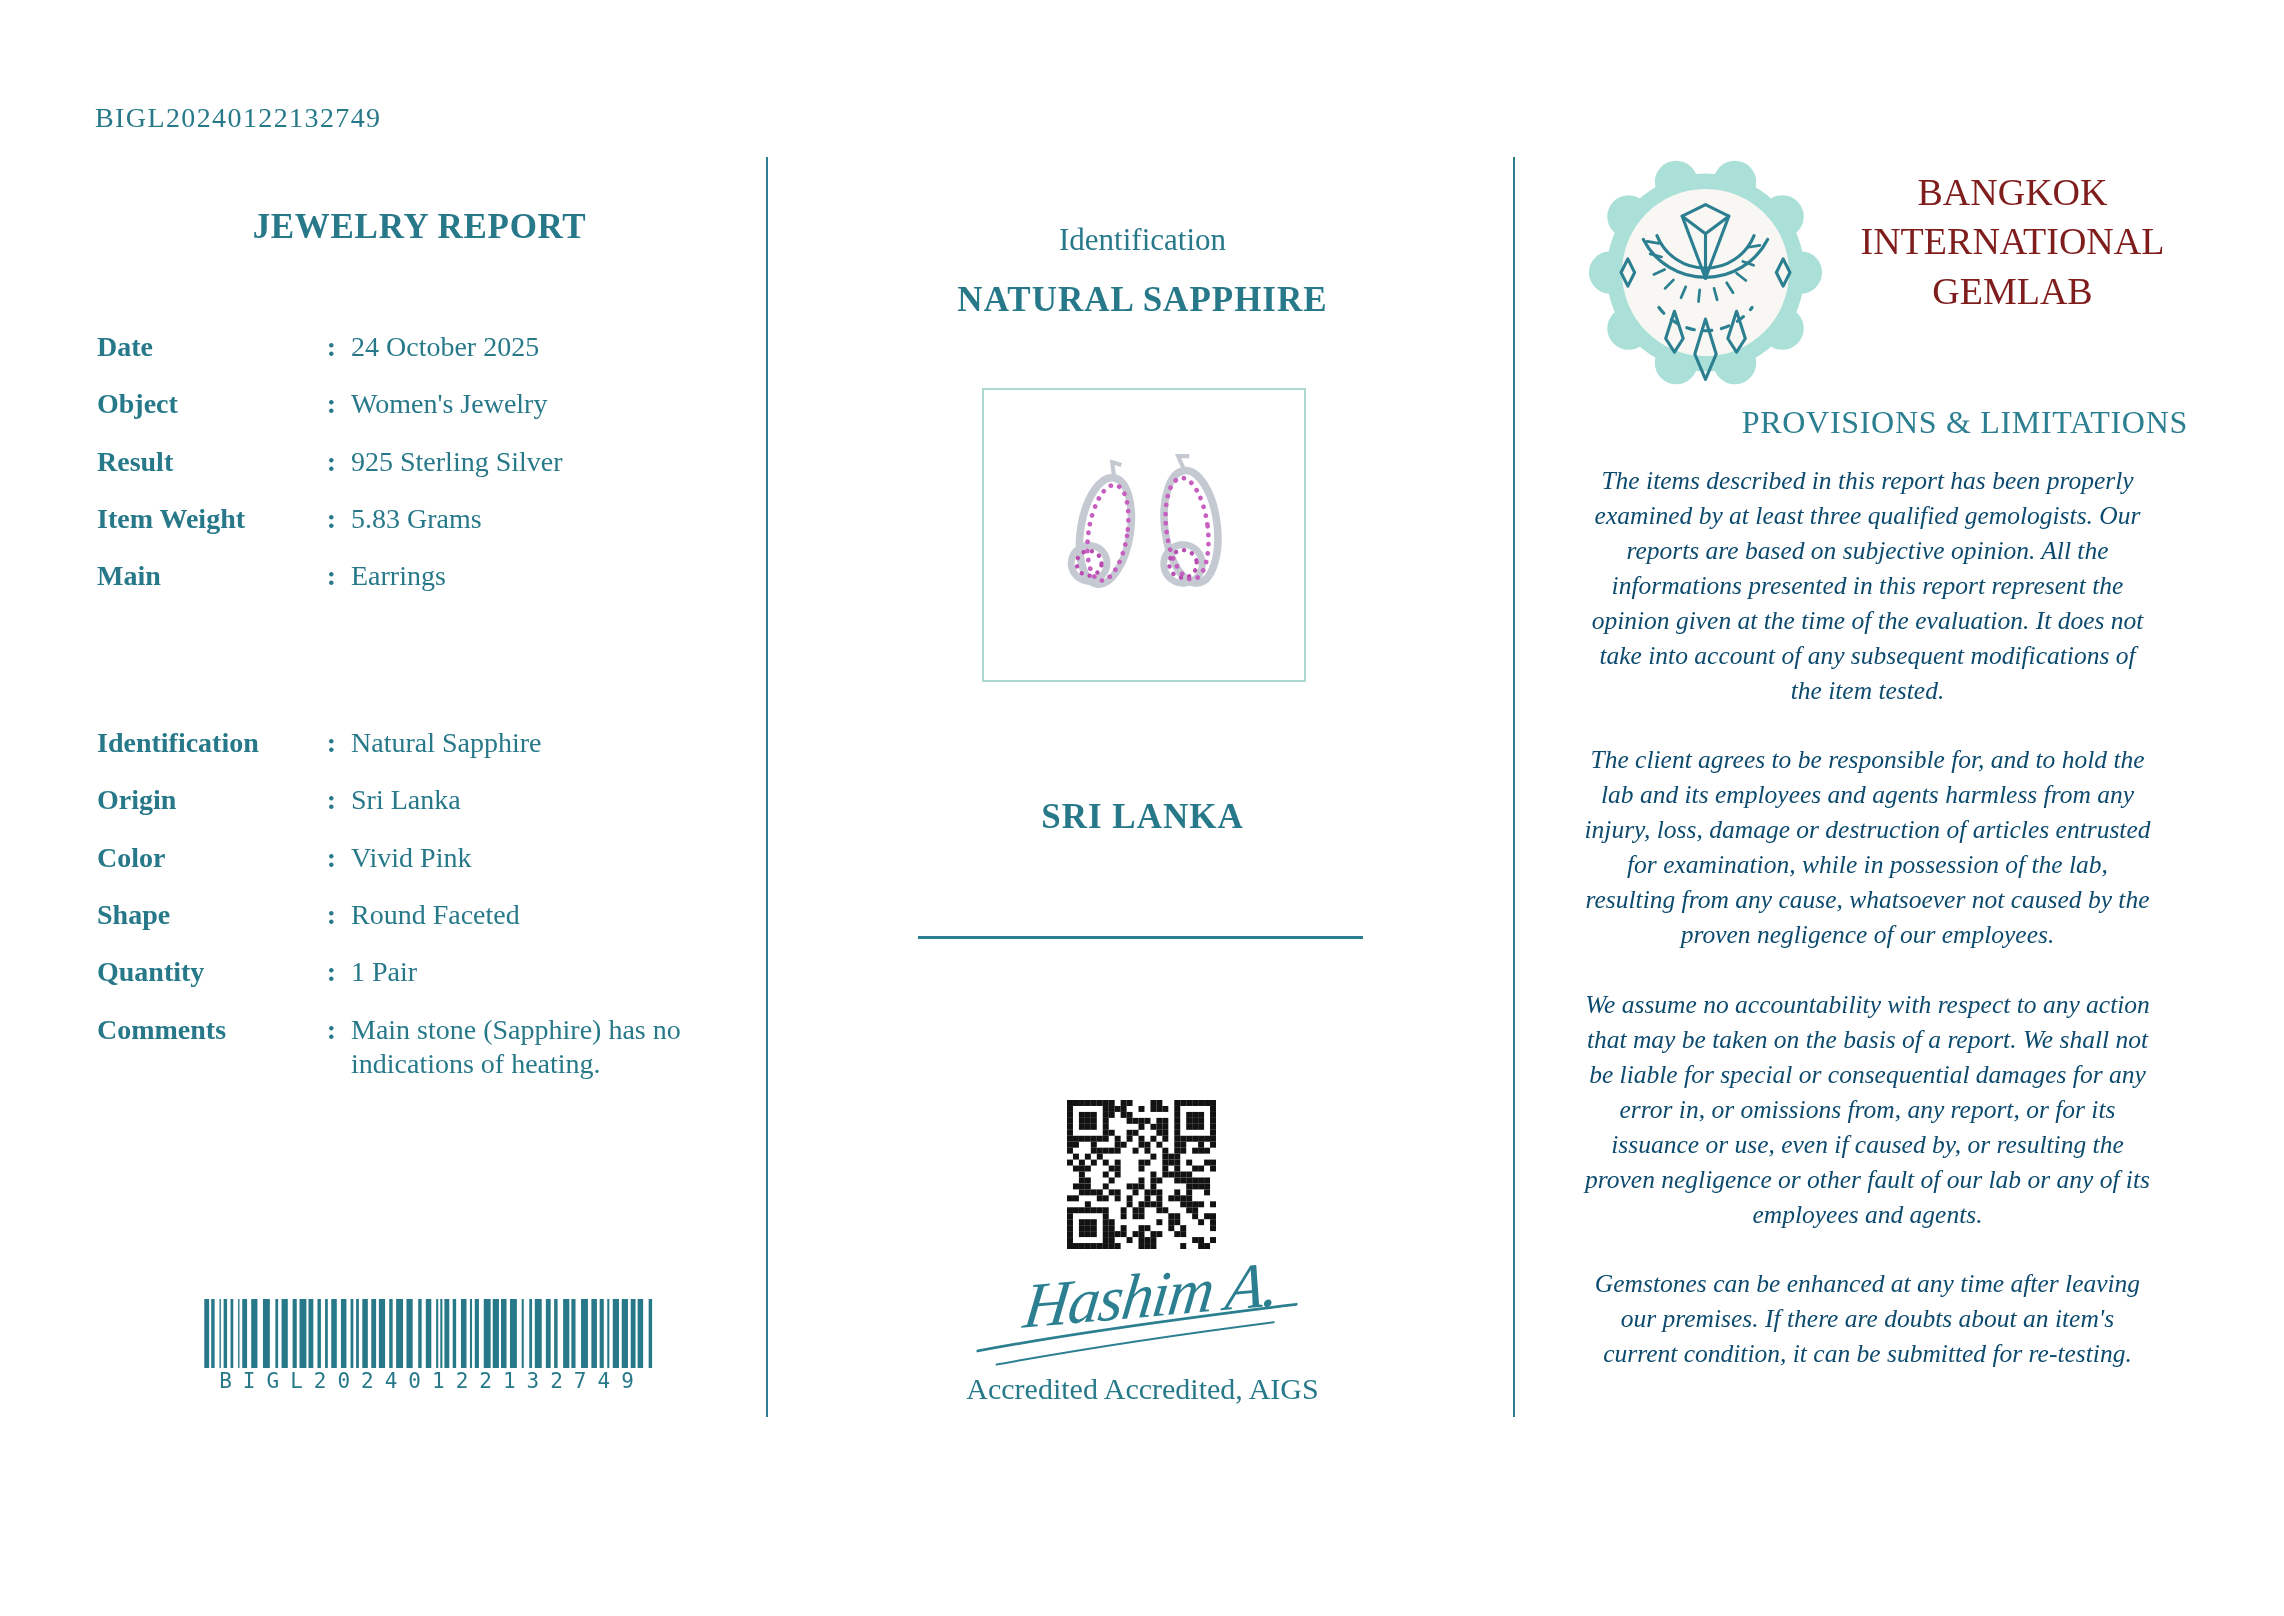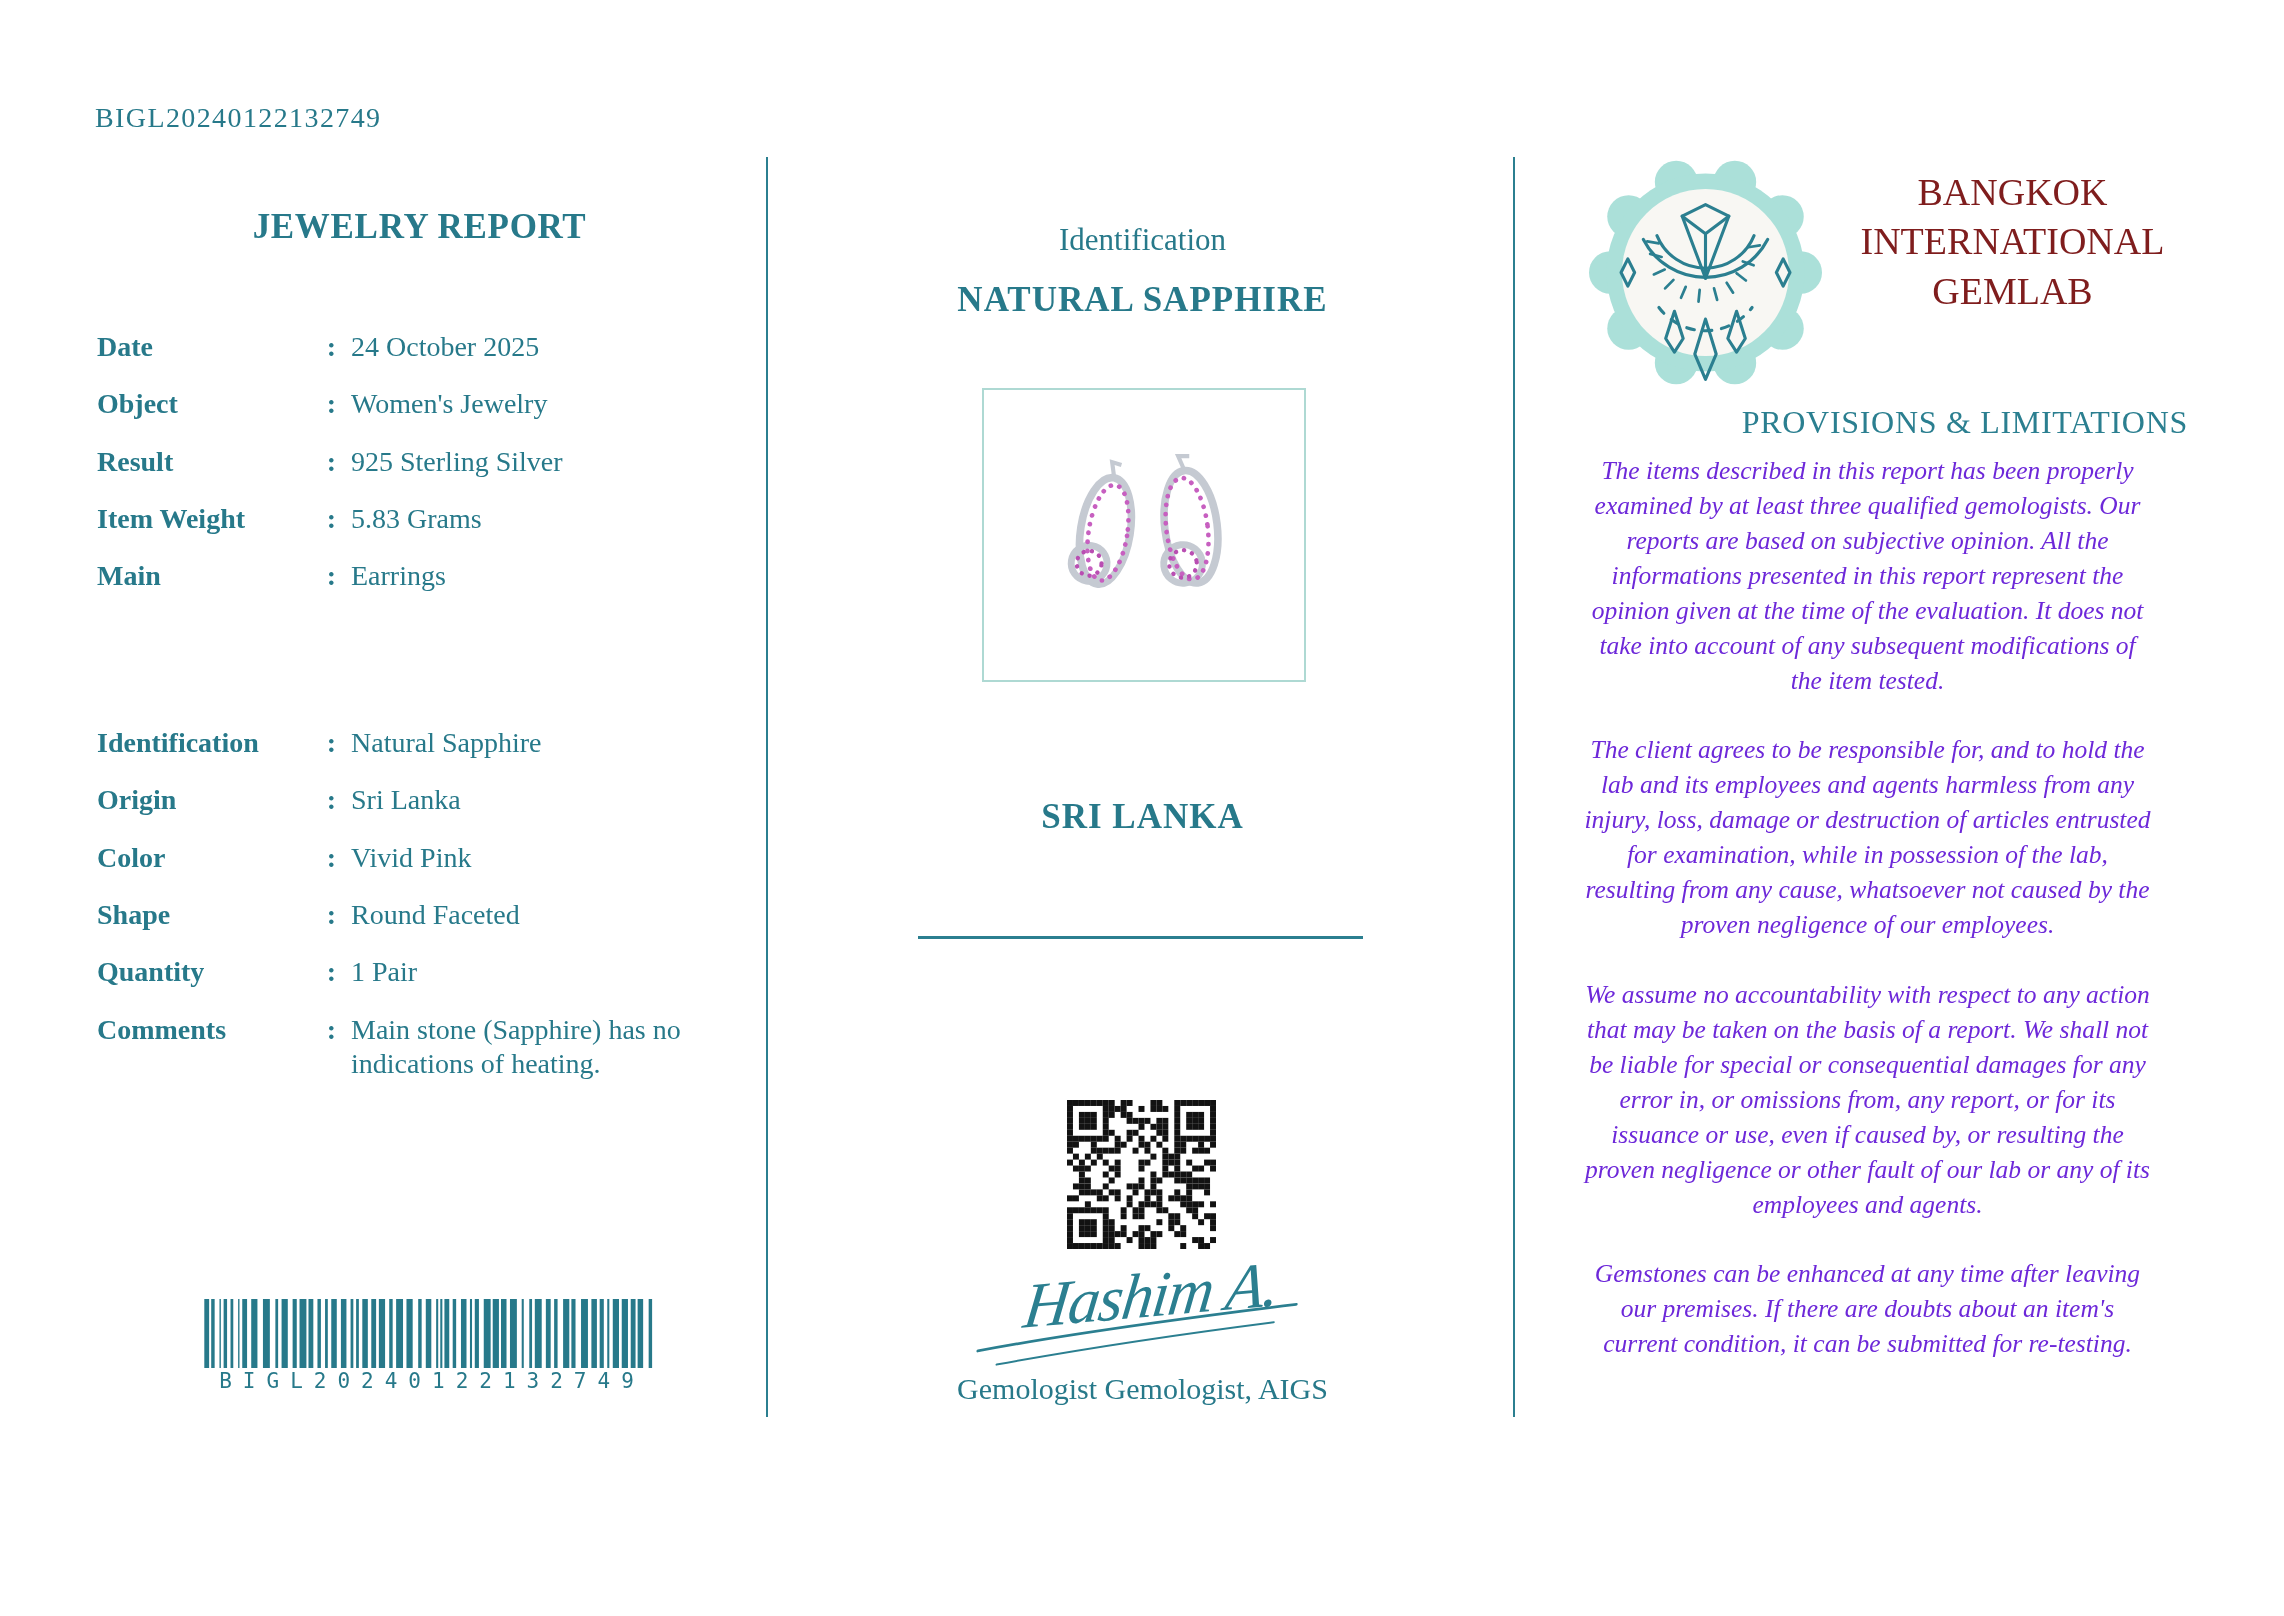--- a/index.html
+++ b/index.html
@@ -71,23 +71,23 @@
     font-size:38px; line-height:1.3; text-align:center;
     color:#7f1d1d;
   }
   .prov-title{
     left:1546px; top:404px; width:642px;
     font-size:32px; letter-spacing:0.7px; text-align:right;
     color:#2b7f90;
   }
   .prov-paragraphs{left:1581px; top:454px; width:573px;}
   .prov-p{
-    margin:0 0 35px 0;
+    margin:10px 0 35px 0;
     font-size:25.5px; line-height:1.37; font-style:italic;
-    text-align:center; color:#6d28d9;
+    text-align:center; color:#0c4a6e;
   }
 </style>
 </head>
 <body>
 
 <div class="page">
 
   <div class="abs report-number">BIGL20240122132749</div>
 
   <div class="abs left-col">
@@ -568,21 +568,21 @@
 
   <div class="abs sig-wrap">
     <svg width="414" height="128" viewBox="0 0 600 185">
       <g transform="rotate(-5 300 90) skewX(-12)">
         <text x="330" y="100" text-anchor="middle" font-family="'Liberation Serif', serif" font-style="italic" font-size="92" fill="#2b7f90" letter-spacing="-2">Hashim A.</text>
         <path d="M85,128 C230,113 450,104 545,101" fill="none" stroke="#2b7f90" stroke-width="4" stroke-linecap="round"></path>
         <path d="M115,150 C265,136 440,127 515,124" fill="none" stroke="#2b7f90" stroke-width="3" stroke-linecap="round"></path>
       </g>
     </svg>
   </div>
-  <div class="abs sig-caption">Gemologist Gemologist, AIGS</div>
+  <div class="abs sig-caption">Accredited Accredited, AIGS</div>
 
   <div class="abs logo-wrap">
     <svg width="233" height="233" viewBox="0 0 120 120">
 
       <g fill="#abe0d9">
         <circle cx="109" cy="60" r="11"></circle>
           <circle cx="99.6" cy="88.8" r="11"></circle>
         <circle cx="75.1" cy="106.6" r="11"></circle>
           <circle cx="44.9" cy="106.6" r="11"></circle>
         <circle cx="20.4" cy="88.8" r="11"></circle>

